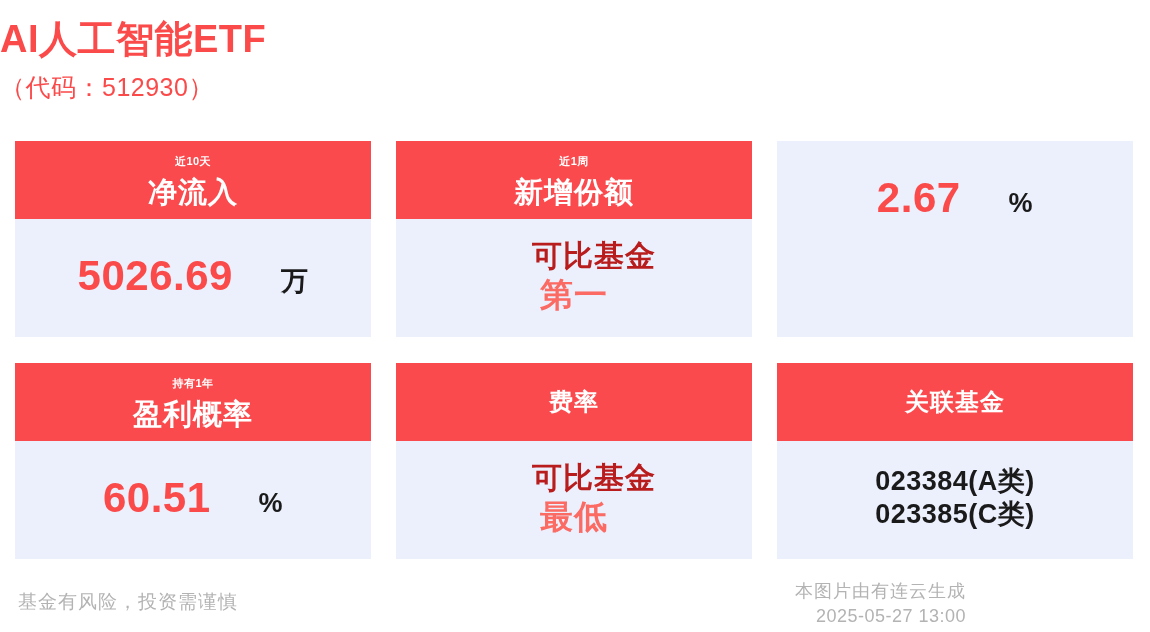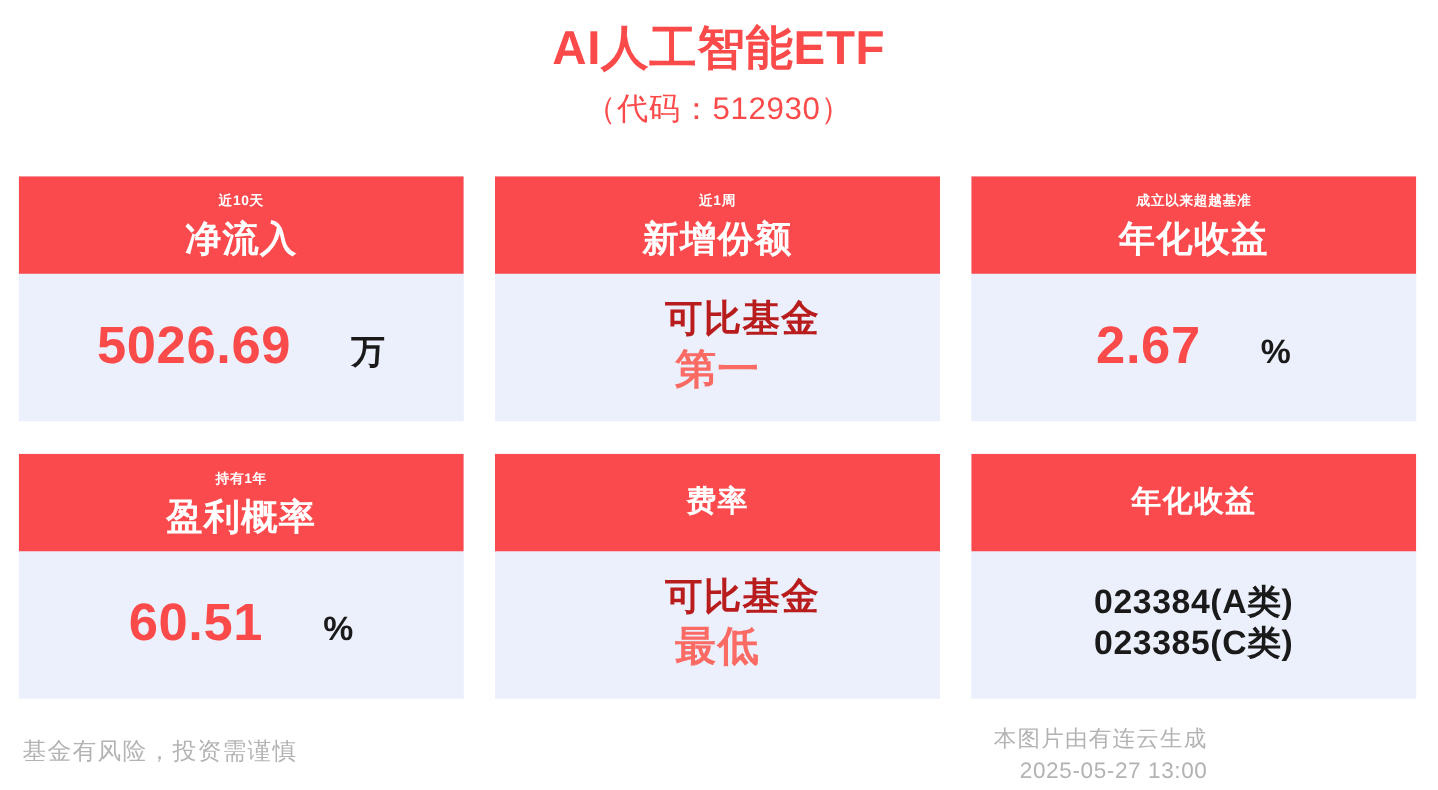--- a/index.html
+++ b/index.html
@@ -19,21 +19,20 @@
   .page {
     position: relative;
     width: 1150px;
     height: 632px;
     background: #ffffff;
   }
 
   
   .header {
     padding-top: 16px;
-    text-align: center;
   }
 
   .title {
     font-size: 38px;
     font-weight: bold;
     color: #fb4a4a;
     line-height: 46px;
     letter-spacing: 0.5px;
   }
 
@@ -219,24 +218,20 @@
         <div class="sub">近1周</div>
         <div class="main">新增份额</div>
       </div>
       <div class="card-body">
         <div class="txt-dark">可比基金</div>
         <div class="txt-red">第一</div>
       </div>
     </div>
 
     <div class="card">
-      <div class="card-head">
-        <div class="sub">成立以来超越基准</div>
-        <div class="main">年化收益</div>
-      </div>
       <div class="card-body">
         <div class="val-line">
           <span class="val-num">2.67</span>
           <span class="val-unit">%</span>
         </div>
       </div>
     </div>
 
     <div class="card">
       <div class="card-head">
@@ -256,21 +251,21 @@
         <div class="main">费率</div>
       </div>
       <div class="card-body">
         <div class="txt-dark">可比基金</div>
         <div class="txt-red">最低</div>
       </div>
     </div>
 
     <div class="card">
       <div class="card-head single">
-        <div class="main">年化收益</div>
+        <div class="main">关联基金</div>
       </div>
       <div class="card-body">
         <div class="code-line">023384(A类)</div>
         <div class="code-line">023385(C类)</div>
       </div>
     </div>
 
   </div>
 
   <div class="footer">

